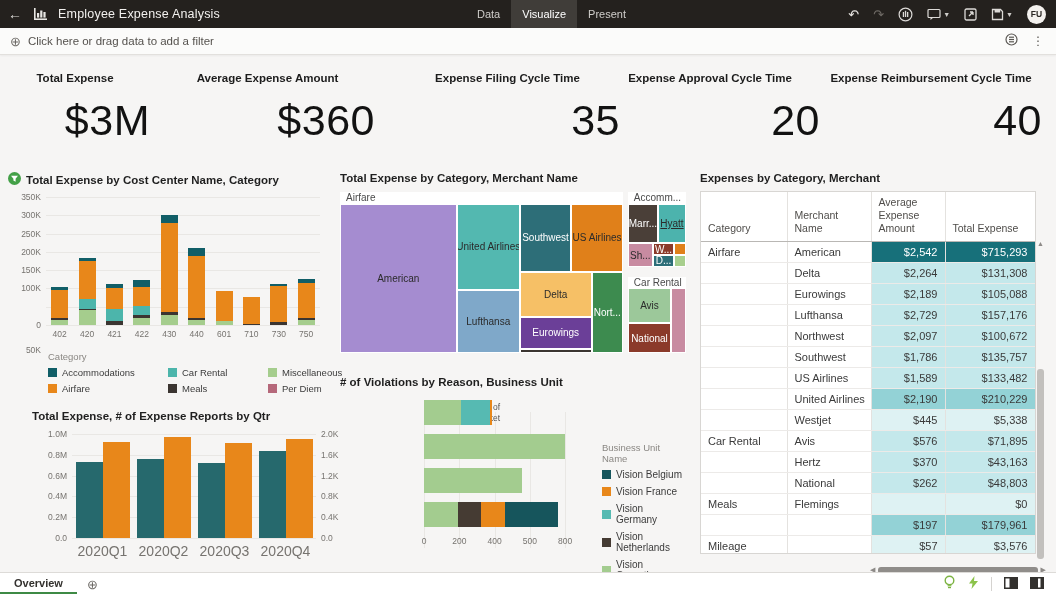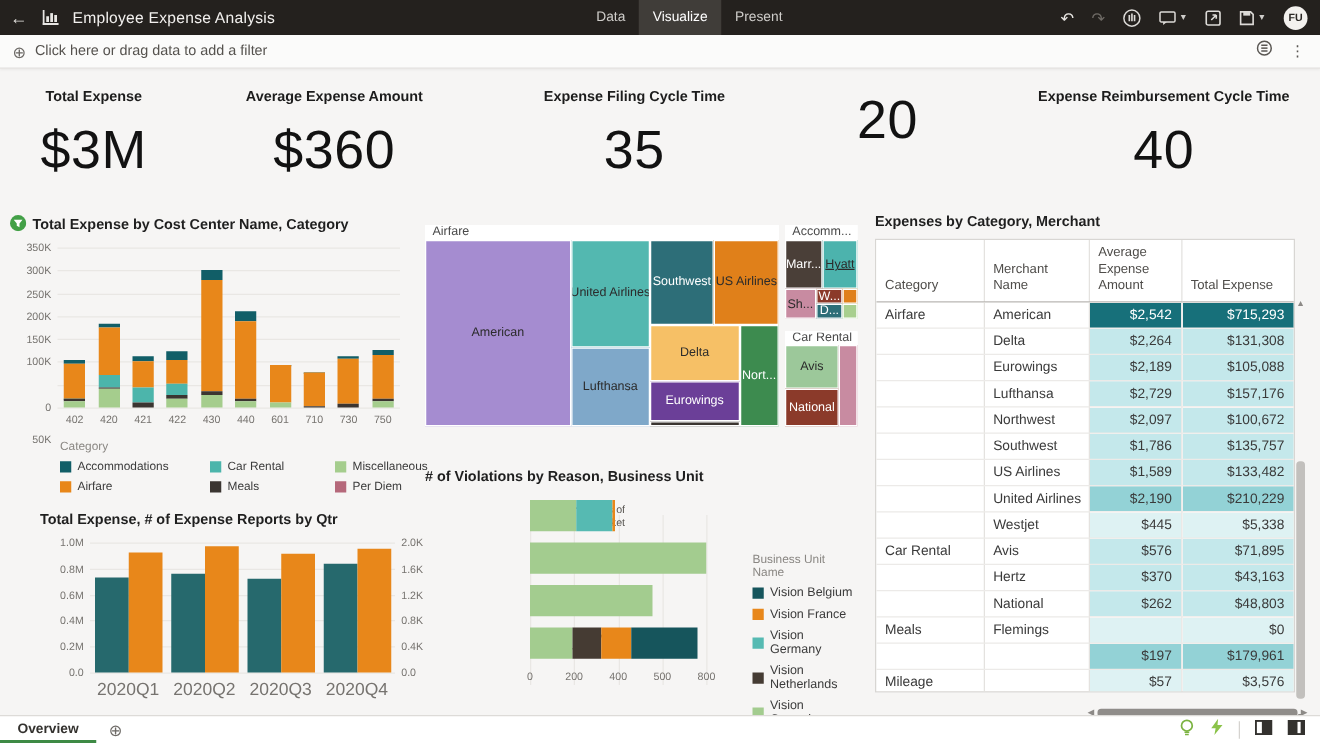--- a/index.html
+++ b/index.html
@@ -20,21 +20,21 @@
     font-size:8.5px;font-weight:bold;display:flex;align-items:center;justify-content:center;}
   
   .filterbar{position:absolute;left:0;top:28px;width:1056px;height:26px;background:#fbfbfa;
     border-bottom:1px solid #e2e0dd;display:flex;align-items:center;box-shadow:0 1px 2px rgba(0,0,0,.05);}
   .fb-plus{color:#6d6a66;font-size:13px;margin:0 7px 0 10px;}
   .fb-text{font-size:11.5px;color:#55524e;}
   .fb-right{margin-left:auto;display:flex;align-items:center;gap:14px;padding-right:12px;color:#5a5753;}
   
   .kpi{position:absolute;top:72px;text-align:center;}
   .kpi-label{font-size:11.5px;font-weight:bold;color:#1c1c1c;margin-bottom:12px;}
-  .kpi-value{font-size:43px;color:#121212;letter-spacing:.5px;}
+  .kpi-value{font-size:43px;color:#121212;letter-spacing:.5px;text-align:right;}
   
   .widget{position:absolute;}
   .w-title{font-size:11.5px;font-weight:bold;color:#1f1f1f;display:flex;align-items:center;gap:5px;}
   .gridline-h{position:absolute;left:0;right:0;height:1px;background:#e9e7e4;}
   .gridline-v{position:absolute;top:0;bottom:0;width:1px;background:#e9e7e4;}
   .ylab{position:absolute;right:100%;margin-right:5px;font-size:8.5px;color:#76736f;transform:translateY(-50%);white-space:nowrap;}
   .ylab-r{position:absolute;left:100%;margin-left:5px;font-size:8.5px;color:#76736f;transform:translateY(-50%);white-space:nowrap;}
   .xlab{font-size:8.5px;color:#76736f;text-align:center;}
   .lg-title{font-size:9.5px;color:#8a8783;margin-bottom:5px;}
   .lg-item{display:flex;align-items:center;gap:5px;font-size:9.5px;color:#3b3b3b;}
@@ -182,20 +182,21 @@
     </div>
     <div class="kpi" style="left: 160px; width: 215px;">
       <div class="kpi-label">Average Expense Amount</div>
       <div class="kpi-value">$360</div>
     </div>
     <div class="kpi" style="left: 395px; width: 225px;">
       <div class="kpi-label">Expense Filing Cycle Time</div>
       <div class="kpi-value">35</div>
     </div>
     <div class="kpi" style="left: 600px; width: 220px;">
+      <div class="kpi-label">Expense Approval Cycle Time</div>
       <div class="kpi-value">20</div>
     </div>
     <div class="kpi" style="left: 820px; width: 222px;">
       <div class="kpi-label">Expense Reimbursement Cycle Time</div>
       <div class="kpi-value">40</div>
     </div>
   </div>
 
 <div class="widget" style="left:8px;top:172px;width:322px;height:230px;">
   <div class="w-title">
@@ -388,20 +389,23 @@
         <span>Total Expense</span>
       </div>
       <div class="lg-item">
         <span class="lg-sw10" style="background: rgb(232, 135, 26);"></span>
         <span># of Expense Reports</span>
       </div>
     </div>
 </div>
 
 <div class="widget" style="left:340px;top:172px;width:346px;height:196px;">
+  <div class="w-title">
+      <span>Total Expense by Category, Merchant Name</span>
+    </div>
   <div id="tm-area">
       <div class="tm-cell tm-head" style="left: 0%; top: 0%; width: 81.8%; height: 7.3%; background: rgb(255, 255, 255);">Airfare</div>
       <div class="tm-cell" style="left: 0%; top: 7.3%; width: 33.7%; height: 92.7%; background: rgb(165, 140, 208); color: rgb(43, 43, 43);">American</div>
       <div class="tm-cell" style="left: 33.7%; top: 7.3%; width: 18.3%; height: 53.4%; background: rgb(83, 184, 176); color: rgb(43, 43, 43);">United Airlines</div>
       <div class="tm-cell" style="left: 33.7%; top: 60.7%; width: 18.3%; height: 39.3%; background: rgb(127, 168, 201); color: rgb(43, 43, 43);">Lufthansa</div>
       <div class="tm-cell" style="left: 52%; top: 7.3%; width: 14.8%; height: 42.4%; background: rgb(45, 110, 120); color: rgb(255, 255, 255);">Southwest</div>
       <div class="tm-cell" style="left: 66.8%; top: 7.3%; width: 15%; height: 42.4%; background: rgb(224, 128, 26); color: rgb(43, 43, 43);">US Airlines</div>
       <div class="tm-cell" style="left: 52%; top: 49.7%; width: 20.7%; height: 27.9%; background: rgb(246, 192, 102); color: rgb(43, 43, 43);">Delta</div>
       <div class="tm-cell" style="left: 72.7%; top: 49.7%; width: 9.1%; height: 50.3%; background: rgb(61, 139, 79); color: rgb(255, 255, 255);">Nort...</div>
       <div class="tm-cell" style="left: 52%; top: 77.6%; width: 20.7%; height: 19.7%; background: rgb(107, 63, 152); color: rgb(255, 255, 255);">Eurowings</div>

